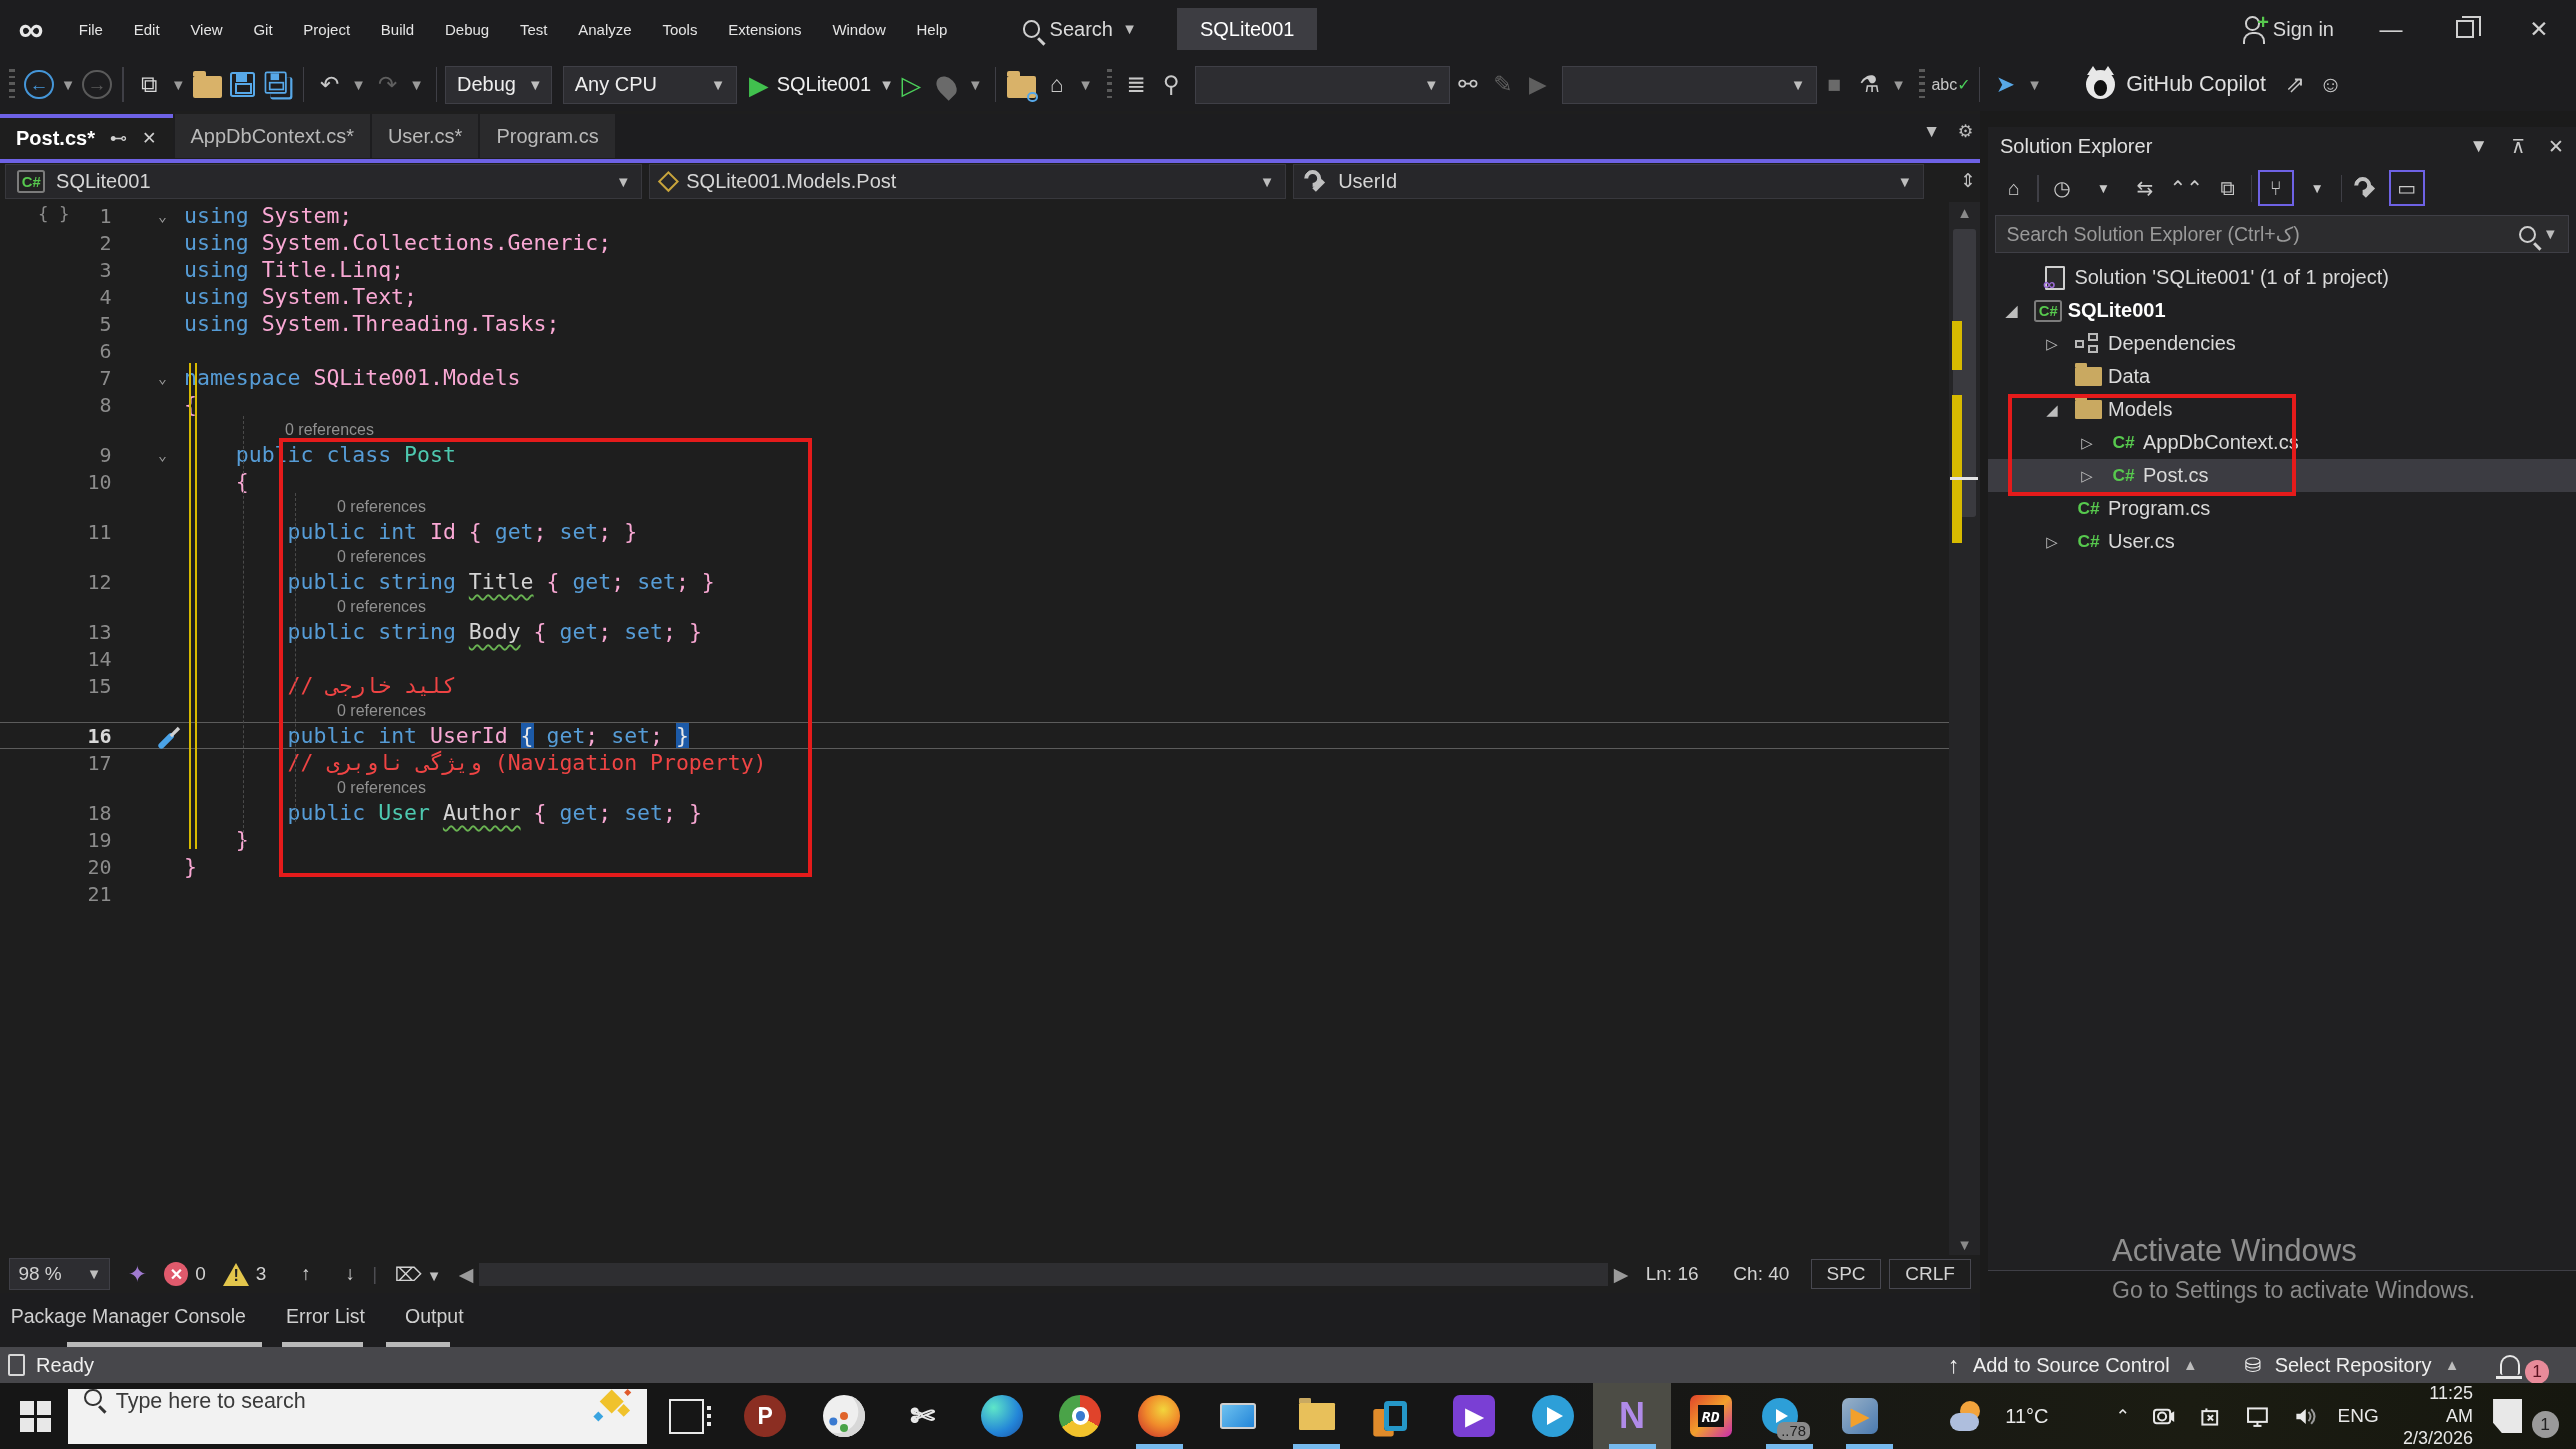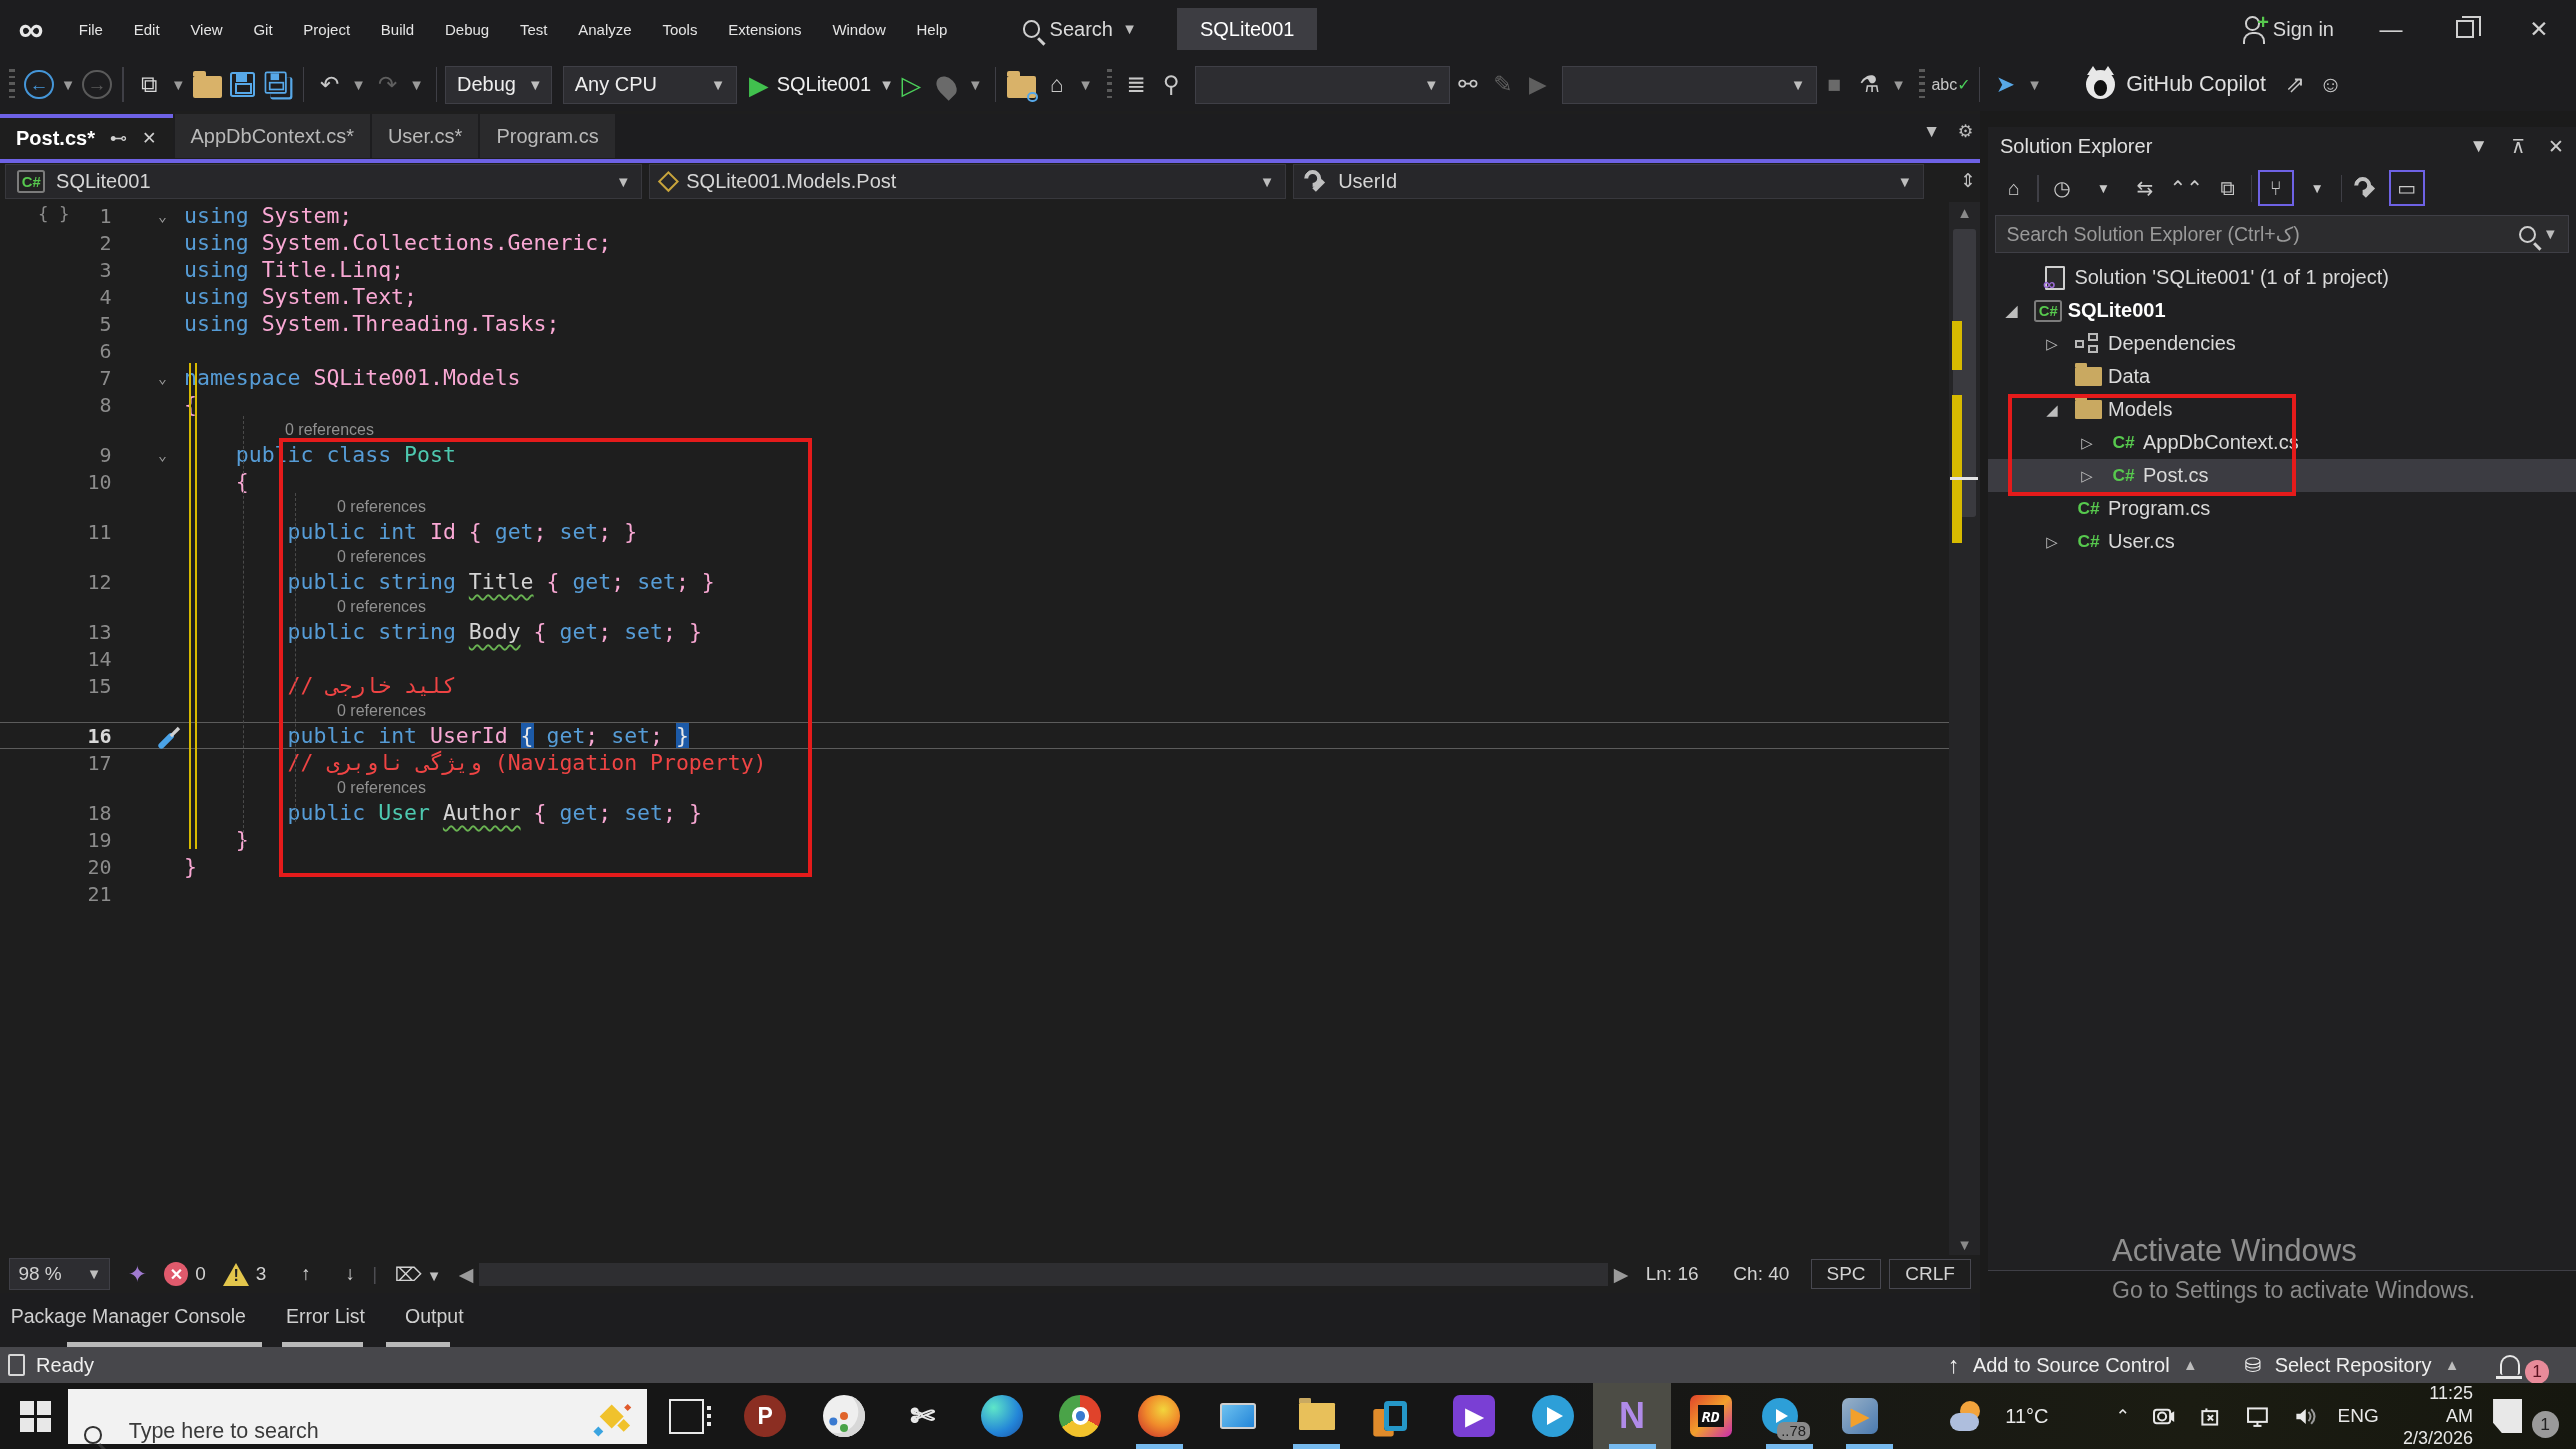--- a/index.html
+++ b/index.html
@@ -171,22 +171,22 @@
   .bell::after { content:""; position:absolute; left:-5.4px; bottom:-4px; width:25.5px; height:2.7px; background:#e8e8e8; }
   .badge-pink { background:#e88b9a; color:#5a1220; width:24px; height:24px; border-radius:50%;
     display:flex; align-items:center; justify-content:center; font-size:17.4px; margin-left:-8px; margin-top:13.4px; }
 
   
   #taskbar { position:absolute; left:0; top:1383px; width:2576px; height:66px;
     background:linear-gradient(90deg,#161616 0 60%, #1b1c12 85%, #16170f 100%);
     display:flex; align-items:center; }
   .winlogo { width:31px; height:31px; margin:0 17.4px 0 20px; position:relative; }
   .winlogo i { position:absolute; width:14px; height:14px; background:#e8e8e8; }
-  .tsearch { width:580px; height:55px; background:#f2f2f2; display:flex; align-items:flex-end;
-    padding:0 16px; color:#3a3a3a; font-size:21.5px; gap:27px; }
+  .tsearch { width:580px; height:55px; background:#f2f2f2; display:flex; align-items:flex-start;
+    padding:0 16px; color:#3a3a3a; font-size:21.5px; gap:14px; }
   .tsearch .magd { width:17.4px; height:17.4px; border:2.7px solid #333; border-radius:50%; position:relative; }
   .tsearch .magd::after { content:""; position:absolute; width:2.7px; height:9.4px; background:#333; left:14.8px; top:14.8px; transform:rotate(-45deg); }
   .sparkle { margin-left:auto; position:relative; width:40px; height:40px; }
   .sparkle i { position:absolute; background:#f0c22c; transform:rotate(45deg); }
   .tbslot { width:79px; height:66px; display:flex; align-items:center; justify-content:center; position:relative; }
   .tbslot.running::after { content:""; position:absolute; bottom:0; left:16px; width:47px; height:4.7px; background:#76b9ed; }
   .tbslot.activeapp { background:#4c4c45; }
   .appic { width:42px; height:42px; border-radius:6.7px; display:flex; align-items:center; justify-content:center;
     font-size:23px; font-weight:bold; color:#fff; }
   .taskview { width:35px; height:35px; border:2.7px solid #e8e8e8; position:relative; background:transparent; }

